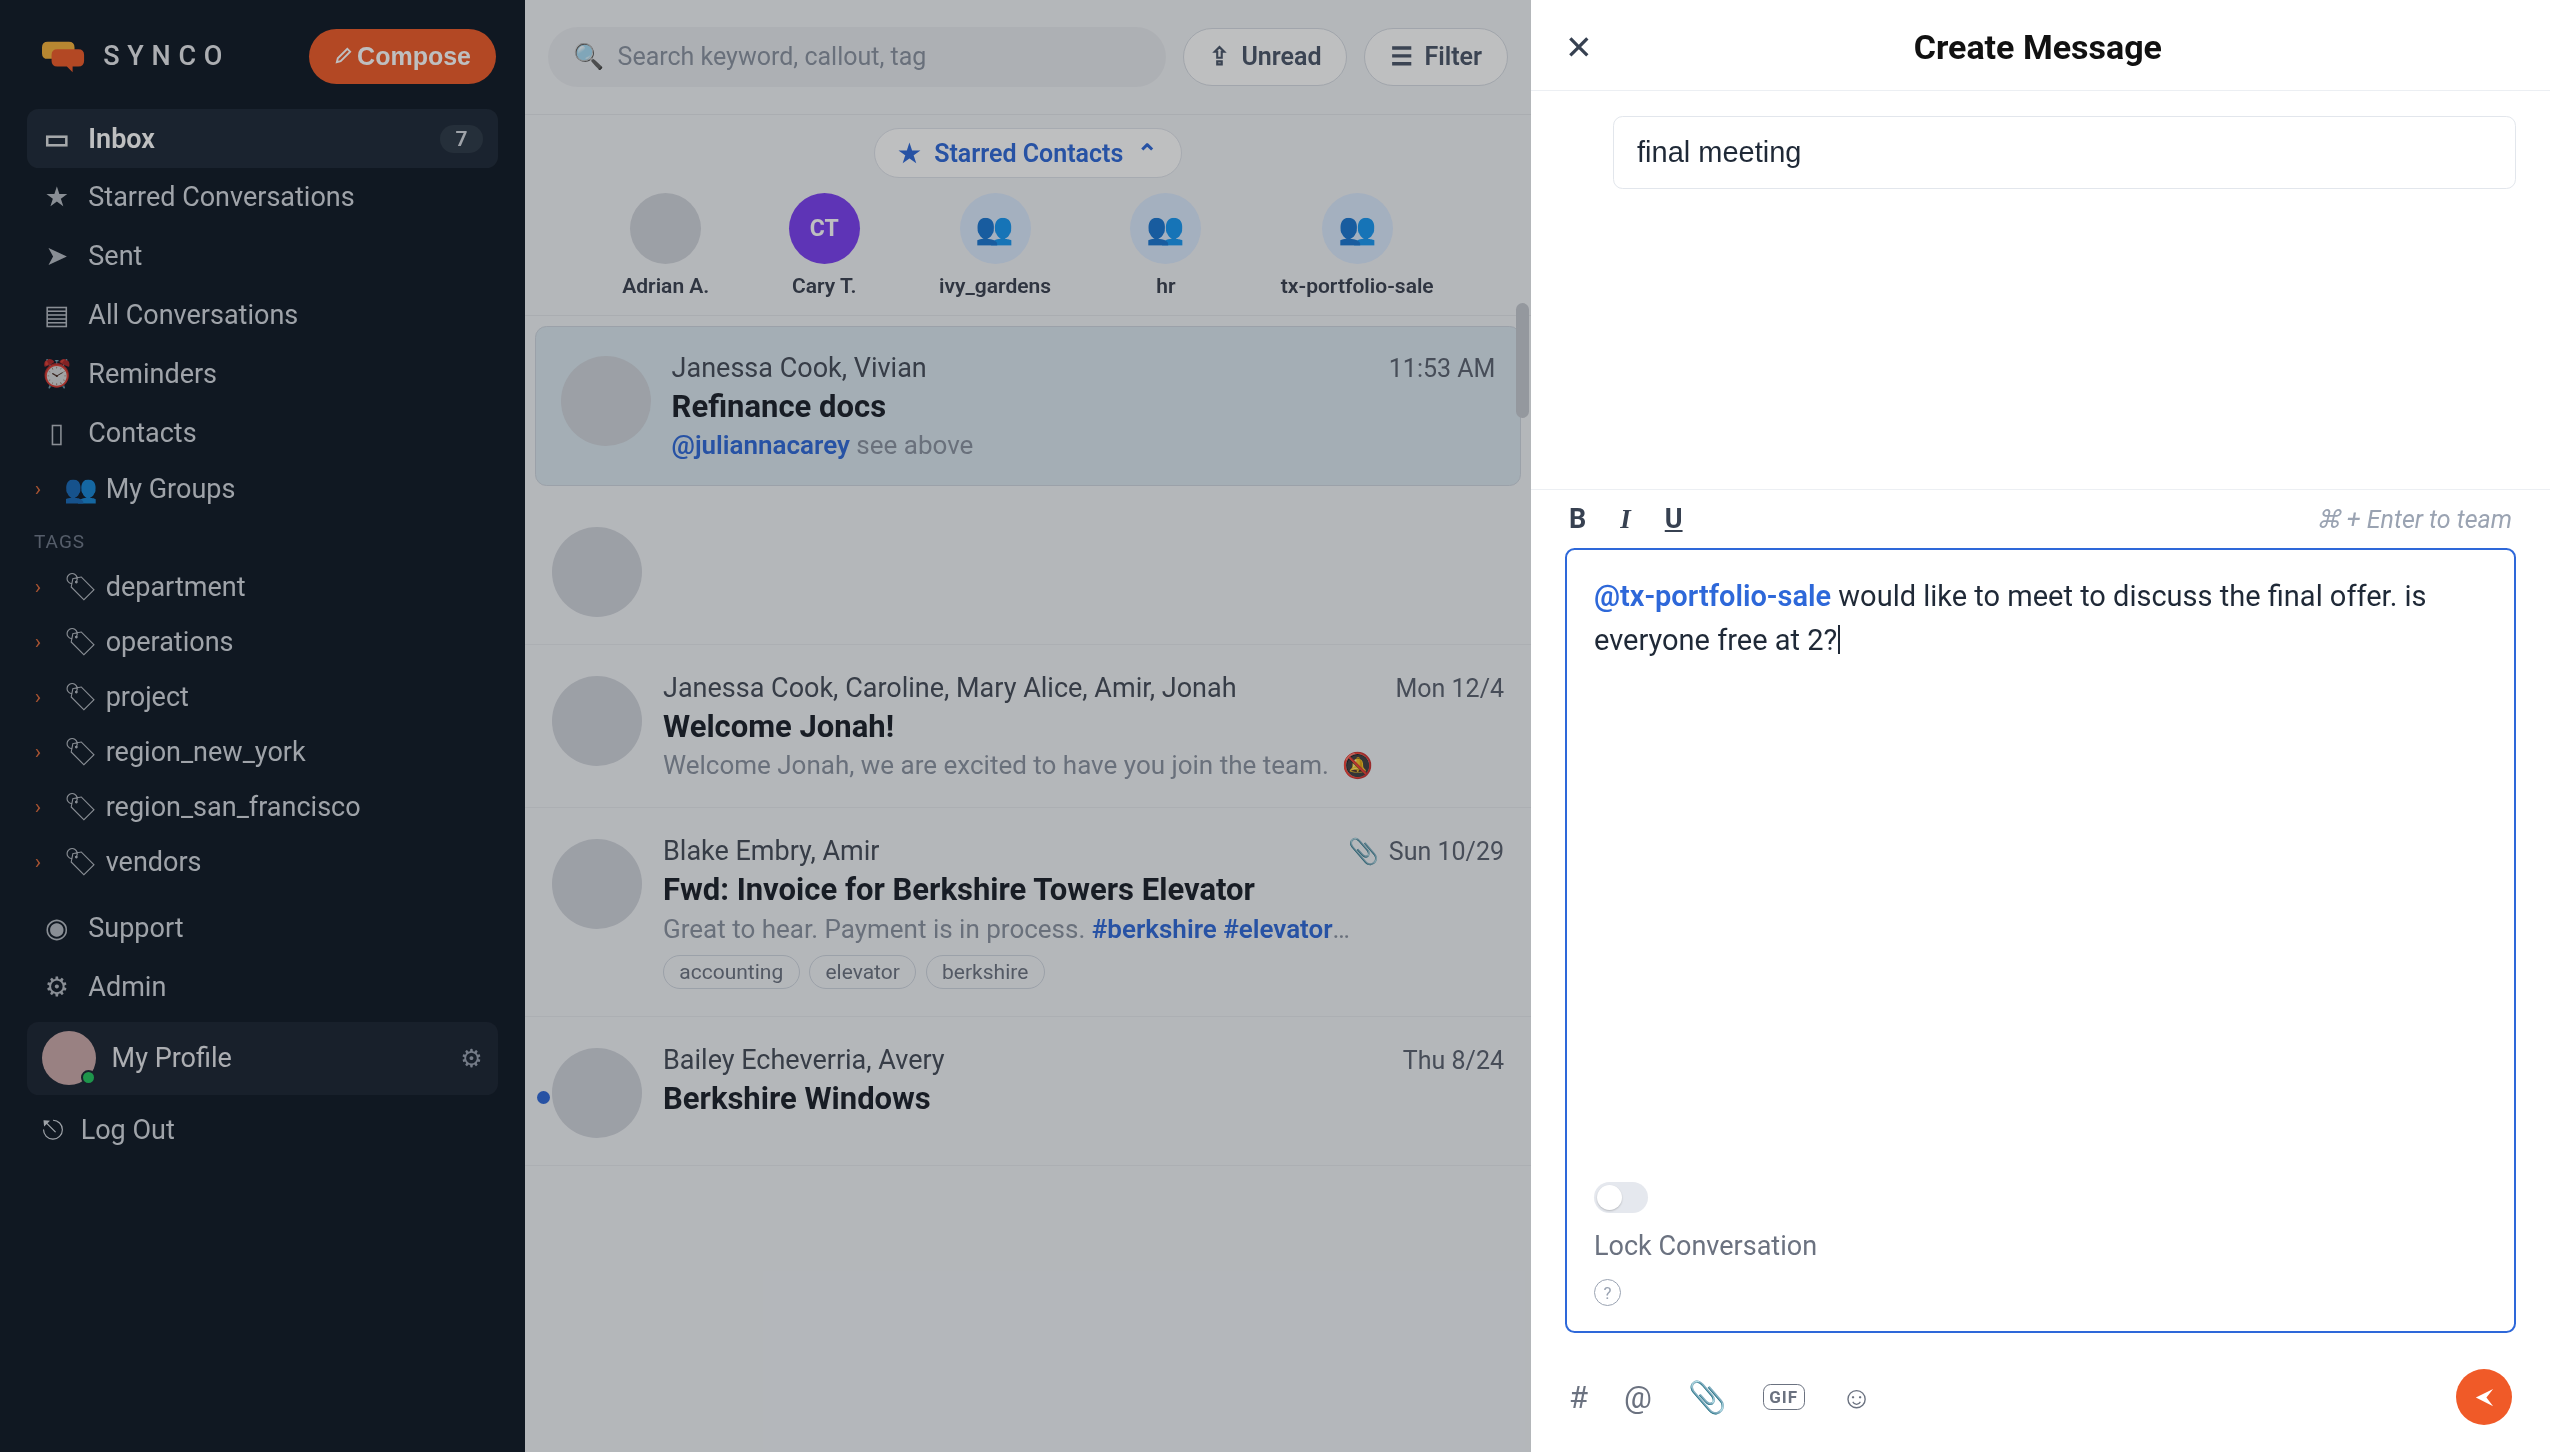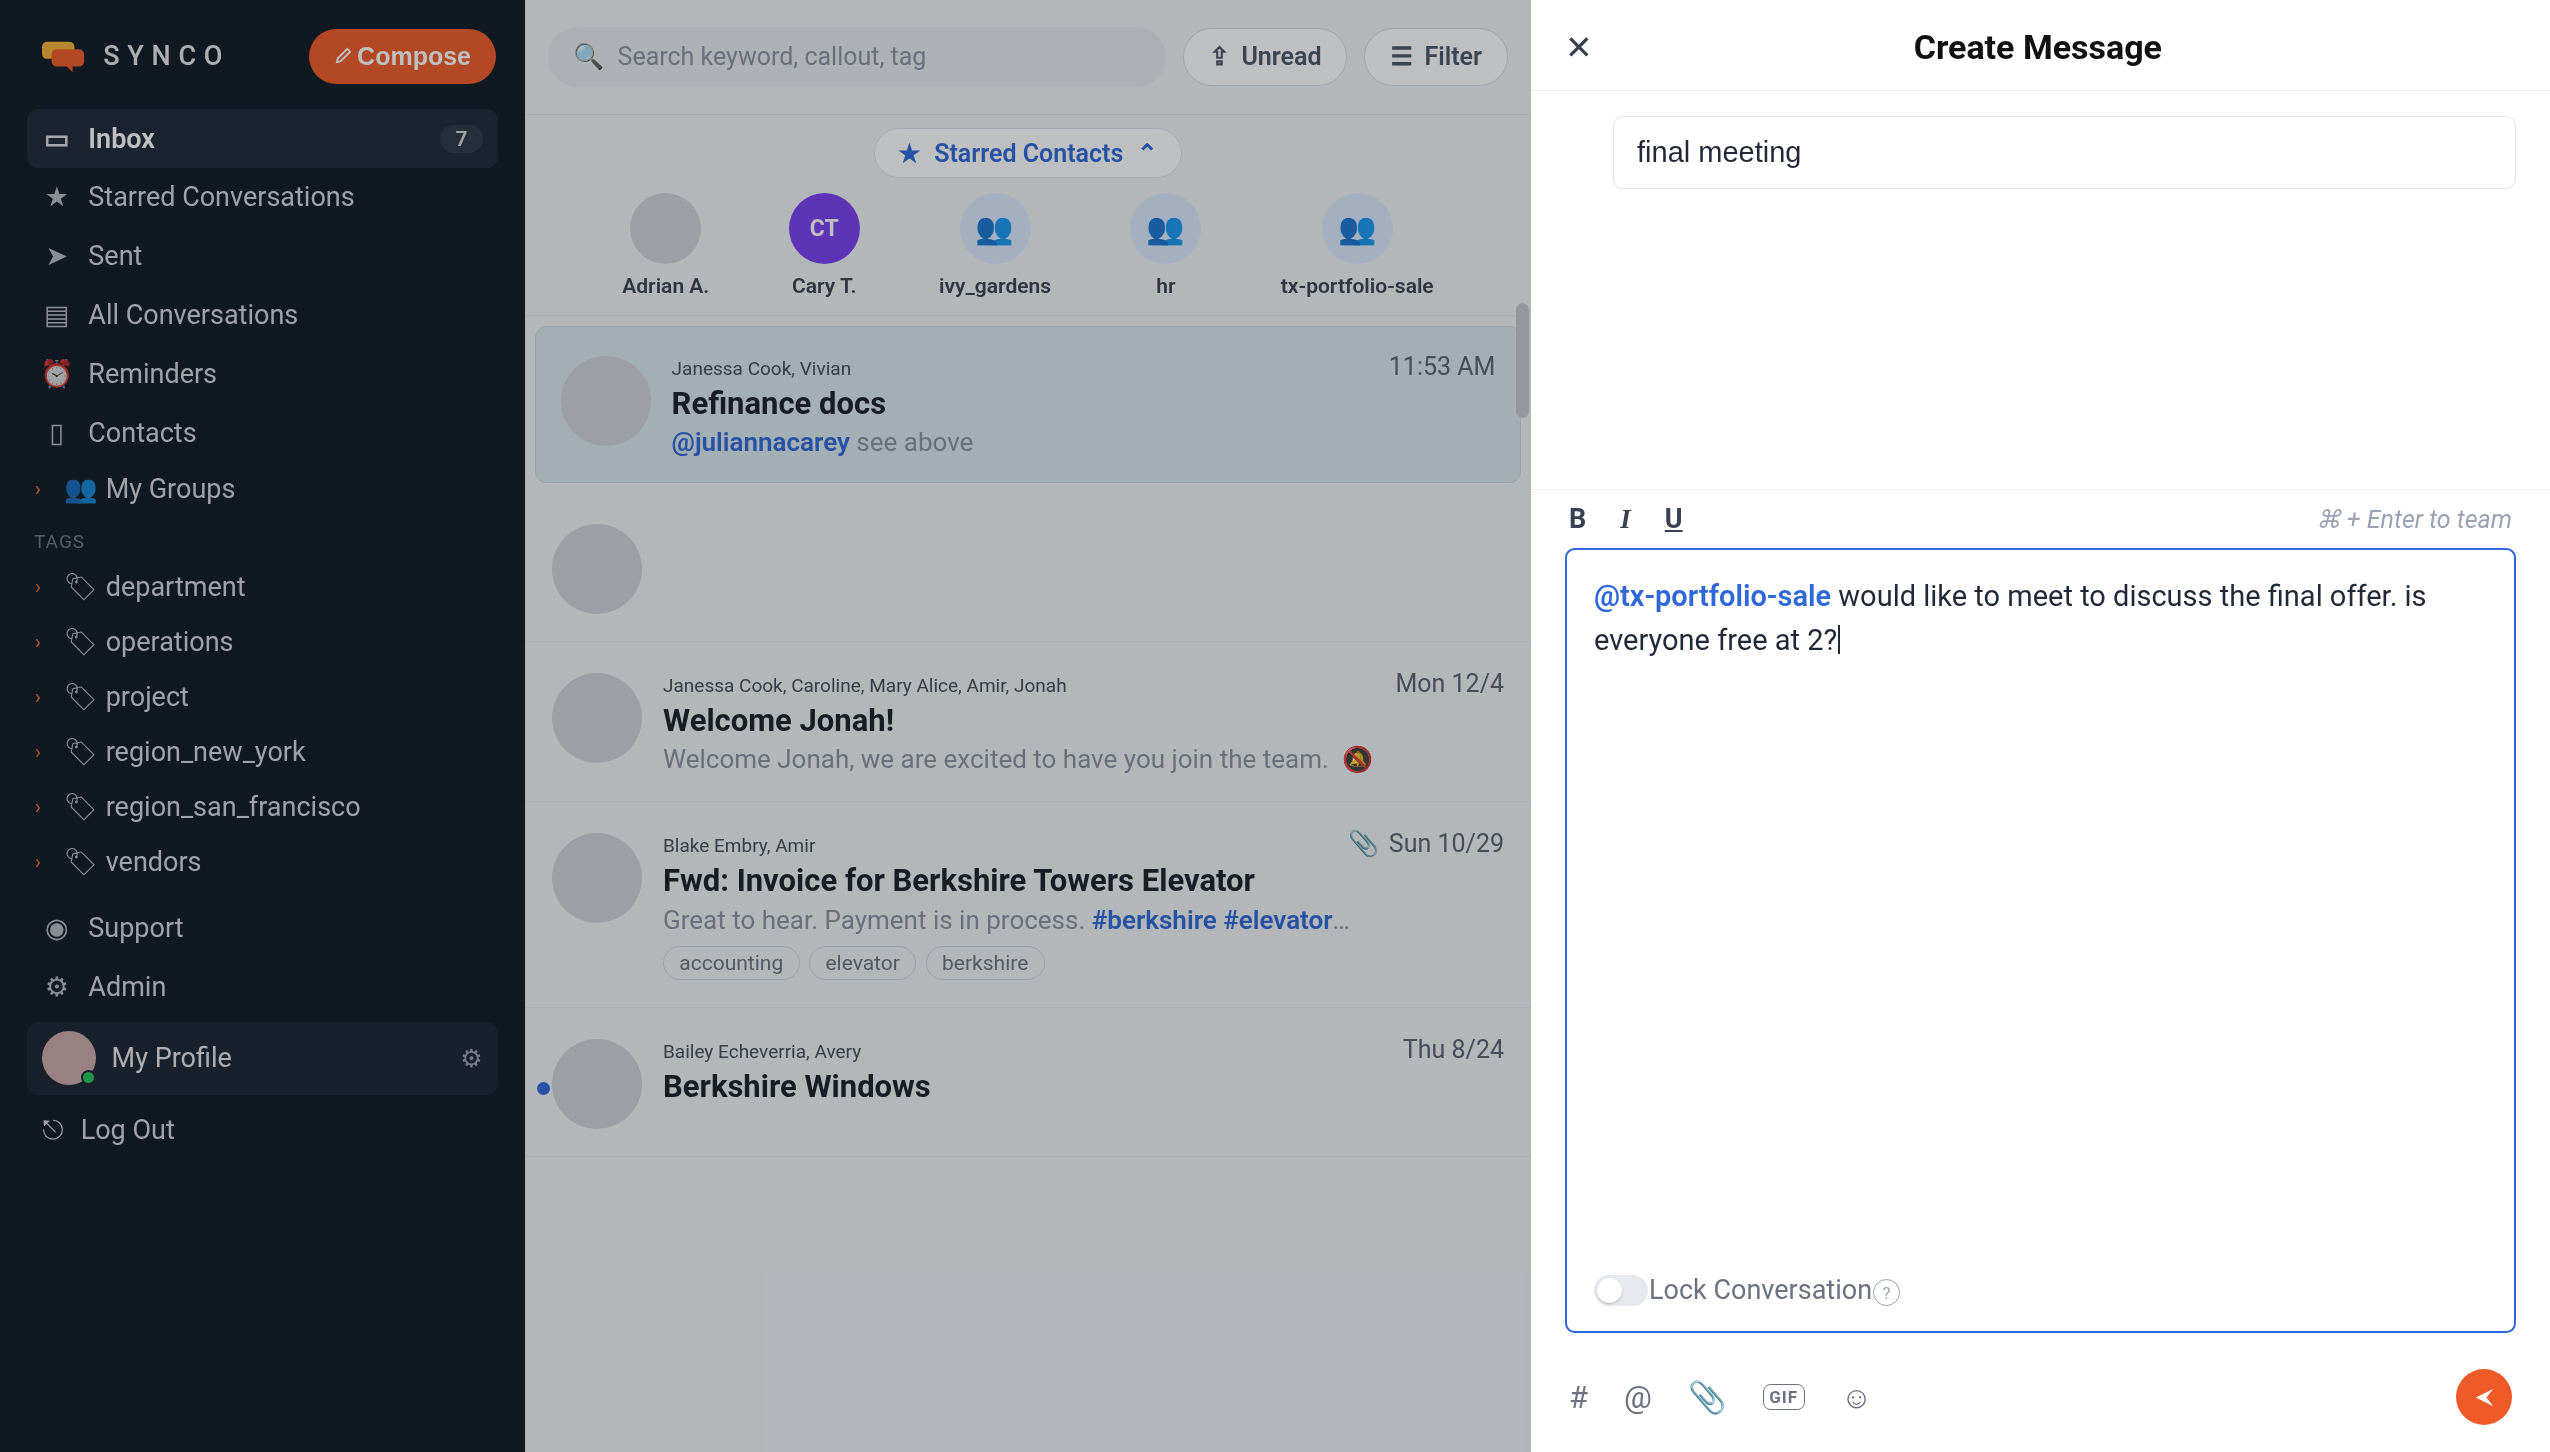--- a/index.html
+++ b/index.html
@@ -119,21 +119,21 @@
   .convo {
     display:flex; gap:21px; padding:27px 27px;
     border-bottom:1px solid #e6e9ee;
     position:relative;
     cursor:pointer;
   }
   .convo.selected { background:#dbe8f0; border:1.9px solid #cfd6df; border-radius:11.5px; margin:9.6px; padding:25px;}
   .convo .avatar { width:90px; height:90px; border-radius:50%; background:#d0d4db; flex-shrink:0; margin-top:3.8px;}
   .convo .body { flex:1; min-width:0;}
   .convo .top { display:flex; justify-content:space-between; align-items:baseline;}
-  .convo .from { font-size:19px; color:#444b58;}
+  .convo .from { font-size:27px; color:#444b58;}
   .convo .time { font-size:25px; color:#5a6270;}
   .convo .subject { font-size:31px; font-weight:700; color:#1a1f29; margin-top:3.8px;}
   .convo .preview { font-size:26px; color:#8a92a0; margin-top:5.7px; white-space:nowrap; overflow:hidden; text-overflow:ellipsis;}
   .mention { color:#2e68d9; font-weight:600;}
   .hashtag { color:#2e68d9; font-weight:600;}
   .tag-pills { display:flex; gap:9.6px; margin-top:11.5px;}
   .tag-pill { border:1.4px solid #cfd6df; border-radius:957px; padding:3.8px 15.3px; font-size:21px; color:#6b7280;}
   .lock-ic { margin-right:7.7px; color:#6b7280;}
   .mute-ic { color:#9aa3b2; font-size:25px; margin-left:13.4px;}
   .attach-ic { color:#6b7280; margin-right:9.6px;}
@@ -176,21 +176,21 @@
   .format-bar .u { text-decoration:underline;}
   .sendhint { margin-left:auto; color:#9aa3b2; font-style:italic; font-size:25px; font-weight:400;}
   .editor-wrap { padding: 0 34px 19px; flex:1; display:flex;}
   .editor {
     flex:1; border:2.9px solid #2e68d9; border-radius:9.6px;
     padding: 25px 27px; display:flex; flex-direction:column;
   }
   .editor-content { font-size:29px; line-height:1.5; color:#1f2937;}
   .editor-content .mention { color:#2e68d9; font-weight:600;}
   .caret { display:inline-block; width:1.9px; height:29px; background:#1f2937; vertical-align:-3.8px; margin-left:1px;}
-  .lock-row { margin-top:auto; display:flex; align-items:flex-end; gap:1px; color:#6b7280; font-size:27px; padding-top:15.3px;}
+  .lock-row { margin-top:auto; display:flex; align-items:flex-start; gap:17px; color:#6b7280; font-size:27px; padding-top:15.3px;flex-direction:column;}
   .toggle { width:54px; height:31px; border-radius:957px; background:#e5e8ee; position:relative;}
   .toggle::after { content:""; position:absolute; left:2.9px; top:2.9px; width:25px; height:25px; border-radius:50%; background:#fff; box-shadow:0 1px 1.9px rgba(0,0,0,.2);}
   .q-ic { width:27px; height:27px; border:1.9px solid #9aa3b2; border-radius:50%; display:inline-flex; align-items:center; justify-content:center; font-size:17px; color:#9aa3b2;}
   .compose-foot {
     display:flex; align-items:center; gap:36px;
     padding: 17px 38px 27px;
     color:#6b7280; font-size:31px;
   }
   .send-btn {
     margin-left:auto; width:56px; height:56px; border-radius:50%;

